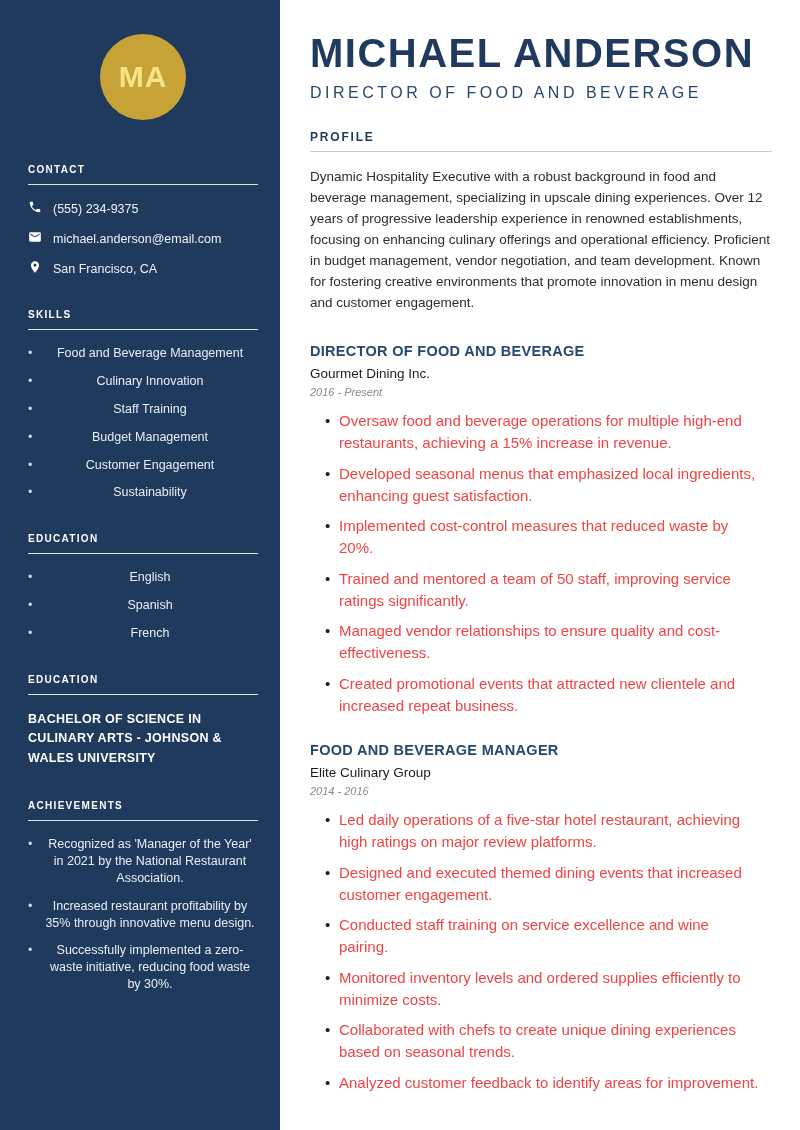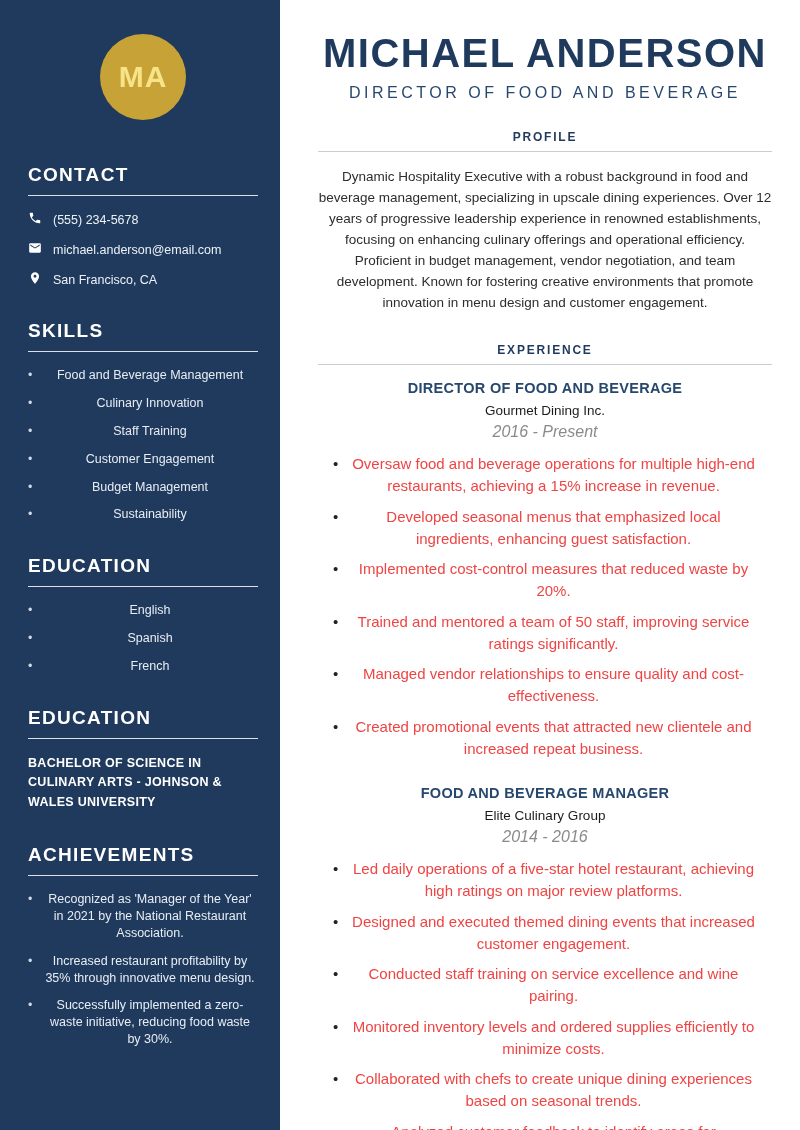--- a/index.html
+++ b/index.html
@@ -23,36 +23,36 @@
   }
   .avatar-wrap { text-align: center; margin-bottom: 44px; }
   .avatar {
     width: 86px; height: 86px; border-radius: 50%;
     background: #c7a237;
     display: inline-flex; align-items: center; justify-content: center;
     font-size: 30px; font-weight: bold; color: #f7e488; letter-spacing: 1px;
   }
   .side-section { margin-bottom: 32px; }
   .side-heading {
-    font-size: 19px; font-weight: bold; letter-spacing: 1.3px;
+    font-size: 10px; font-weight: bold; letter-spacing: 1.3px;
     border-bottom: 1px solid rgba(255,255,255,0.85);
     padding-bottom: 9px; margin-bottom: 15px; color: #ffffff;
   }
   .contact-row {
     display: flex; align-items: center; gap: 11px;
     font-size: 12.5px; color: #edf1f7; margin-bottom: 13px;
   }
   .contact-row svg { flex: 0 0 auto; }
   .side-list { list-style: none; margin: 0; padding: 0; font-size: 12.5px; color: #e8edf4; }
   .side-list li { position: relative; padding-left: 14px; margin-bottom: 11px; line-height: 1.35; text-align: center; }
   .side-list li::before { content: "•"; position: absolute; left: 0; color: #cfd8e4; }
   .degree { font-size: 12.5px; font-weight: bold; line-height: 1.55; letter-spacing: 0.3px; color: #ffffff; }
 
   
-  .main { flex: 1; padding: 32px 28px 30px 38px; color: #333333; text-align: center; }
+  .main { flex: 1; padding: 32px 28px 30px 30px; color: #333333; }
   .name {
     font-size: 40px; font-weight: bold; color: #1f3a5c;
     letter-spacing: 1.5px; margin: 0 0 10px 0; line-height: 1.05;
   }
   .job-headline {
     font-size: 16px; color: #27486e; letter-spacing: 3.5px;
     margin: 0 0 28px 0;
   }
   .main-heading {
     font-size: 12px; font-weight: bold; color: #1f3a5c; letter-spacing: 1.8px;
@@ -61,21 +61,21 @@
   .profile-text {
     font-size: 13.5px; line-height: 1.55; color: #2d2d2d;
     margin: 0 0 30px 0;
   }
   .job { margin-bottom: 26px; }
   .job-title {
     font-size: 14.5px; font-weight: bold; color: #27486e;
     letter-spacing: 0.3px; margin: 0 0 7px 0;
   }
   .company { font-size: 13.5px; font-weight: normal; color: #1c1c1c; margin: 0 0 5px 0; }
-  .dates { font-size: 16px; font-style: italic; color: #8a8a8a; margin: 0 0 12px 0; }
+  .dates { font-size: 11px; font-style: italic; color: #8a8a8a; margin: 0 0 12px 0; }
   .job-bullets { list-style: none; margin: 12px; padding: 0; font-size: 15px; line-height: 1.45; color: #ef4444; }
   .job-bullets li { position: relative; padding-left: 17px; margin-bottom: 9px; }
   .job-bullets li::before { content: "•"; position: absolute; left: 3px; color: #222222; }
 </style>
 </head>
 <body>
 
 <aside class="sidebar">
 
   <div class="avatar-wrap">
@@ -85,21 +85,21 @@
   </div>
 
   <section class="side-section">
     <div class="side-heading">CONTACT</div>
     <div class="contact-row">
       <span>
         <svg width="14" height="14" viewBox="0 0 24 24" fill="#ffffff">
             <path d="M6.62 10.79c1.44 2.83 3.76 5.14 6.59 6.59l2.2-2.2c.27-.27.67-.36 1.02-.24 1.12.37 2.33.57 3.57.57.55 0 1 .45 1 1V20c0 .55-.45 1-1 1-9.39 0-17-7.61-17-17 0-.55.45-1 1-1h3.5c.55 0 1 .45 1 1 0 1.25.2 2.45.57 3.57.11.35.03.74-.25 1.02l-2.2 2.2z"></path>
           </svg>
       </span>
-      <span>(555) 234-5678</span>
+      <span>(555) 234-9375</span>
     </div>
     <div class="contact-row">
       <span>
         <svg width="14" height="14" viewBox="0 0 24 24" fill="#ffffff">
             <path d="M20 4H4c-1.1 0-1.99.9-1.99 2L2 18c0 1.1.9 2 2 2h16c1.1 0 2-.9 2-2V6c0-1.1-.9-2-2-2zm0 4l-8 5-8-5V6l8 5 8-5v2z"></path>
           </svg>
       </span>
       <span>michael.anderson@email.com</span>
     </div>
     <div class="contact-row">
@@ -111,22 +111,22 @@
       <span>San Francisco, CA</span>
     </div>
   </section>
 
   <section class="side-section">
     <div class="side-heading">SKILLS</div>
     <ul class="side-list">
       <li>Food and Beverage Management</li>
       <li>Culinary Innovation</li>
       <li>Staff Training</li>
+      <li>Budget Management</li>
       <li>Customer Engagement</li>
-      <li>Budget Management</li>
       <li>Sustainability</li>
     </ul>
   </section>
 
   <section class="side-section">
     <div class="side-heading">EDUCATION</div>
     <ul class="side-list">
       <li>English</li>
       <li>Spanish</li>
       <li>French</li>
@@ -153,21 +153,20 @@
 
   <h1 class="name">MICHAEL ANDERSON</h1>
   <div class="job-headline">DIRECTOR OF FOOD AND BEVERAGE</div>
 
   <section>
     <h2 class="main-heading">PROFILE</h2>
     <p class="profile-text">Dynamic Hospitality Executive with a robust background in food and beverage management, specializing in upscale dining experiences. Over 12 years of progressive leadership experience in renowned establishments, focusing on enhancing culinary offerings and operational efficiency. Proficient in budget management, vendor negotiation, and team development. Known for fostering creative environments that promote innovation in menu design and customer engagement.</p>
   </section>
 
   <section>
-    <h2 class="main-heading">EXPERIENCE</h2>
 
     <div class="job">
       <h3 class="job-title">DIRECTOR OF FOOD AND BEVERAGE</h3>
       <div class="company">Gourmet Dining Inc.</div>
       <div class="dates">2016 - Present</div>
       <ul class="job-bullets">
         <li>Oversaw food and beverage operations for multiple high-end restaurants, achieving a 15% increase in revenue.</li>
         <li>Developed seasonal menus that emphasized local ingredients, enhancing guest satisfaction.</li>
         <li>Implemented cost-control measures that reduced waste by 20%.</li>
         <li>Trained and mentored a team of 50 staff, improving service ratings significantly.</li>

